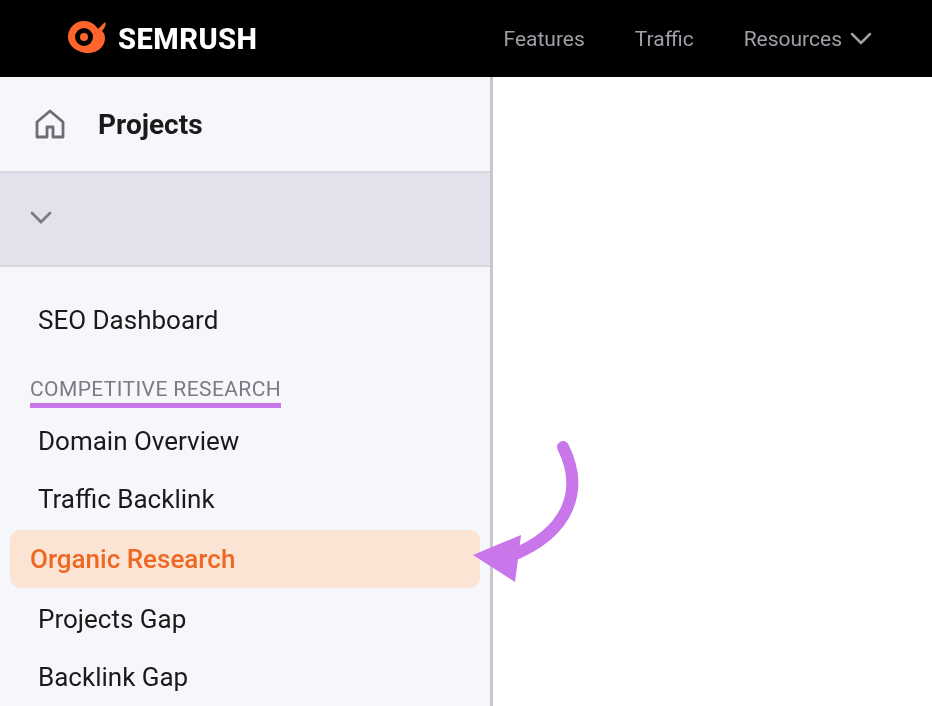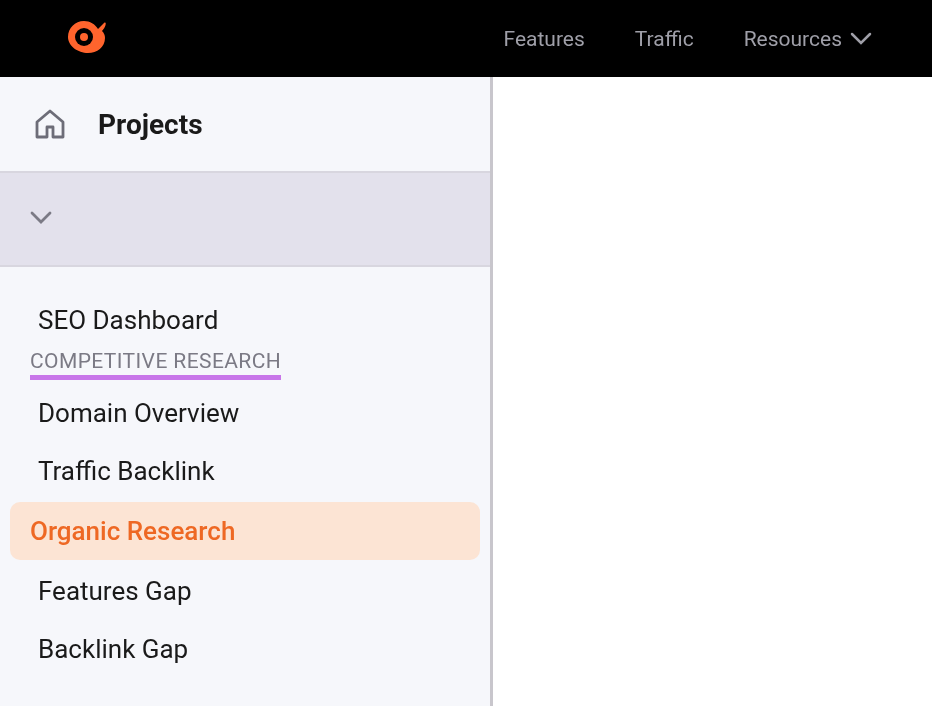--- a/index.html
+++ b/index.html
@@ -42,21 +42,20 @@
       display: flex;
       align-items: center;
       gap: 8px;
     }
     .chevron-down {
       display: inline-block;
     }
     .content {
       display: flex;
       height: calc(100% - 77px);
-      flex-direction: column;
     }
     .sidebar {
       width: 493px;
       background: #f6f7fb;
       border-right: 3px solid #c8c6cc;
       height: 100%;
     }
     .sidebar-row {
       display: flex;
       align-items: center;
@@ -101,20 +100,21 @@
       color: #1a1a1a;
       font-weight: 400;
       padding: 14px 0;
       cursor: pointer;
       margin-left: 8px;
     }
     .category-label {
       font-size: 21px;
       color: #7b7a85;
       letter-spacing: 0.4px;
+      margin-top: 28px;
       margin-bottom: 4px;
       display: inline-block;
       border-bottom: 5px solid #c876e9;
       padding-bottom: 2px;
     }
     .sub-link.highlighted {
       background: #fce4d4;
       color: #ee6824;
       font-weight: 500;
       margin: 2px -20px;
@@ -137,20 +137,21 @@
 
 <div class="header">
   <div class="logo-wrap">
     <span class="icon">
       <svg width="48" height="48" viewBox="0 0 48 48">
         <path d="M 8 24 C 8 15 15 8 24 8 C 30 8 35 11 38 16 L 44 10 C 47 8 46 14 42 18 C 44 20 45 22 45 25 C 45 34 37 40 28 40 C 18 40 8 33 8 24 Z" fill="#ff642d"></path>
         <circle cx="24" cy="24" r="9" fill="#000"></circle>
         <circle cx="24" cy="24" r="4" fill="#ff642d"></circle>
       </svg>
     </span>
+    <span class="logo-text">SEMRUSH</span>
   </div>
   <div class="nav-link">
     <span>Features</span>
   </div>
   <div class="nav-link">
     <span>Traffic</span>
   </div>
   <div class="nav-link">
     <span>Resources</span>
     <span class="chevron-down">
@@ -191,21 +192,21 @@
       <div class="sub-link">
         <span>Domain Overview</span>
       </div>
       <div class="sub-link">
         <span>Traffic Backlink</span>
       </div>
       <div class="sub-link highlighted">
         <span>Organic Research</span>
       </div>
       <div class="sub-link">
-        <span>Features Gap</span>
+        <span>Projects Gap</span>
       </div>
       <div class="sub-link">
         <span>Backlink Gap</span>
       </div>
     </div>
   </div>
 
   <div class="main-area">
     <div class="arrow-annotation">
       <svg width="150" height="160" viewBox="0 0 150 160">

